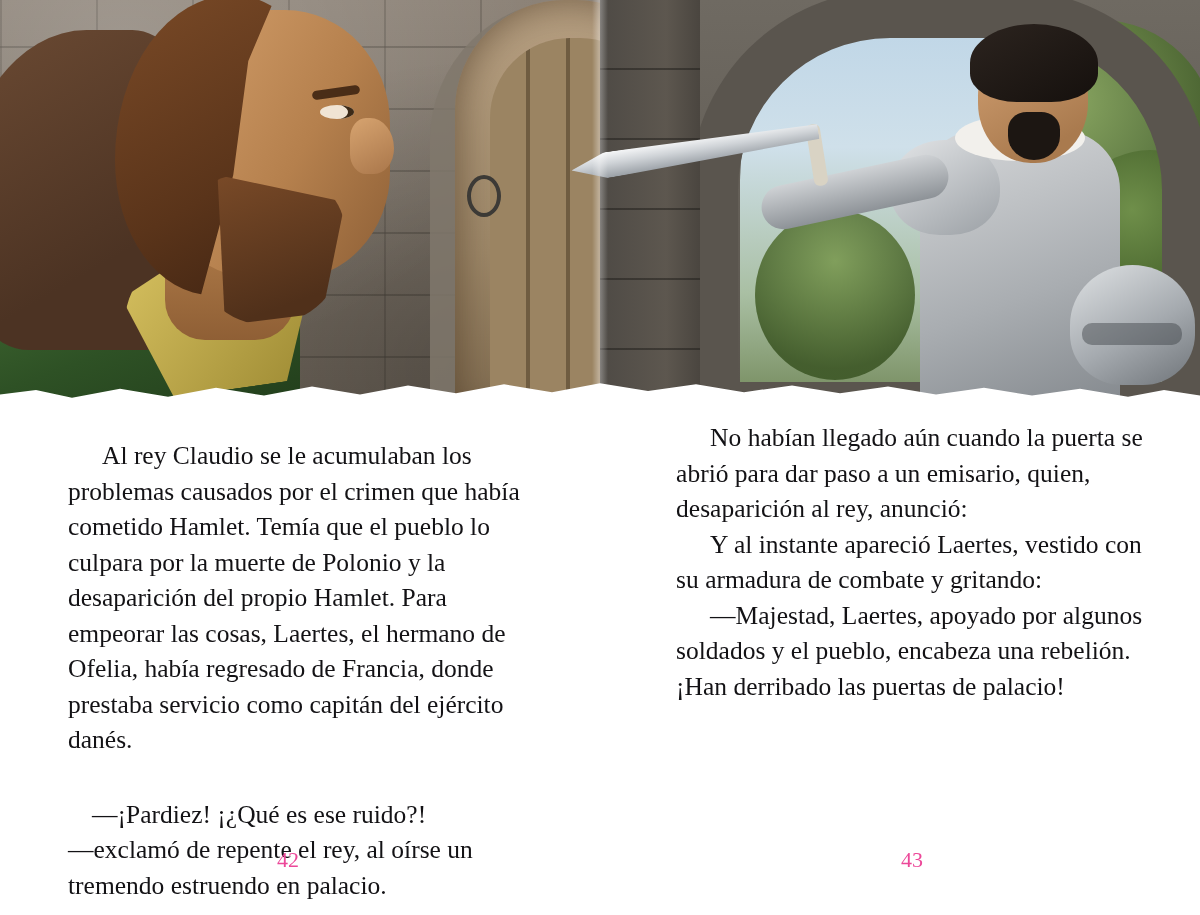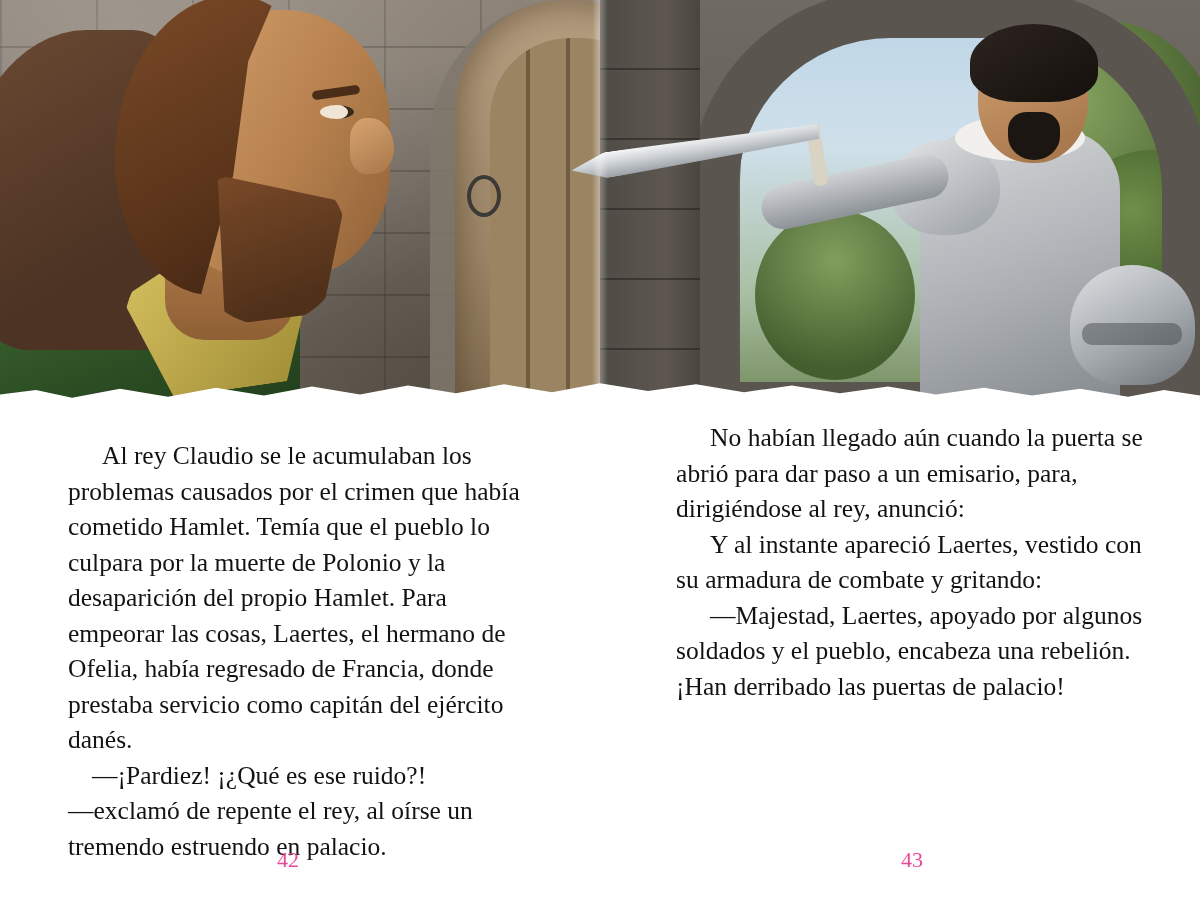--- a/index.html
+++ b/index.html
@@ -333,21 +333,21 @@
 
   .para {
     margin: 0;
     font-size: 25.5px;
     line-height: 35.5px;
     color: #131215;
     text-indent: 0;
   }
   .para.first { padding-top: 18px; }
   .para.indent { text-indent: 34px; }
-  .para.dash { text-indent: 24px; }
+  .para.dash { text-indent: 24px; margin-top: 39px; }
 
   .folio {
     position: absolute;
     bottom: 42px;
     width: 100%;
     left: 0;
     text-align: center;
     font-size: 22px;
     color: #ec4899;
   }
@@ -410,20 +410,20 @@
   <div class="pages">
 
     <div class="page left">
       <p class="para first indent">Al rey Claudio se le acumulaban los problemas causados por el crimen que había cometido Hamlet. Temía que el pueblo lo culpara por la muerte de Polonio y la desaparición del propio Hamlet. Para empeorar las cosas, Laertes, el hermano de Ofelia, había regresado de Francia, donde prestaba servicio como capitán del ejército danés.</p>
       <p class="para dash">—¡Pardiez! ¡¿Qué es ese ruido?!</p>
       <p class="para">—exclamó de repente el rey, al oírse un tremendo estruendo en palacio.</p>
       <div class="folio">42</div>
     </div>
 
     <div class="page right">
-      <p class="para indent">No habían llegado aún cuando la puerta se abrió para dar paso a un emisario, para, dirigiéndose al rey, anunció:</p>
+      <p class="para indent">No habían llegado aún cuando la puerta se abrió para dar paso a un emisario, quien, desaparición al rey, anunció:</p>
       <p class="para indent">Y al instante apareció Laertes, vestido con su armadura de combate y gritando:</p>
       <p class="para indent">—Majestad, Laertes, apoyado por algunos soldados y el pueblo, encabeza una rebelión. ¡Han derribado las puertas de palacio!</p>
       <div class="folio">43</div>
     </div>
 
   </div>
 </div>
 
 </body></html>

